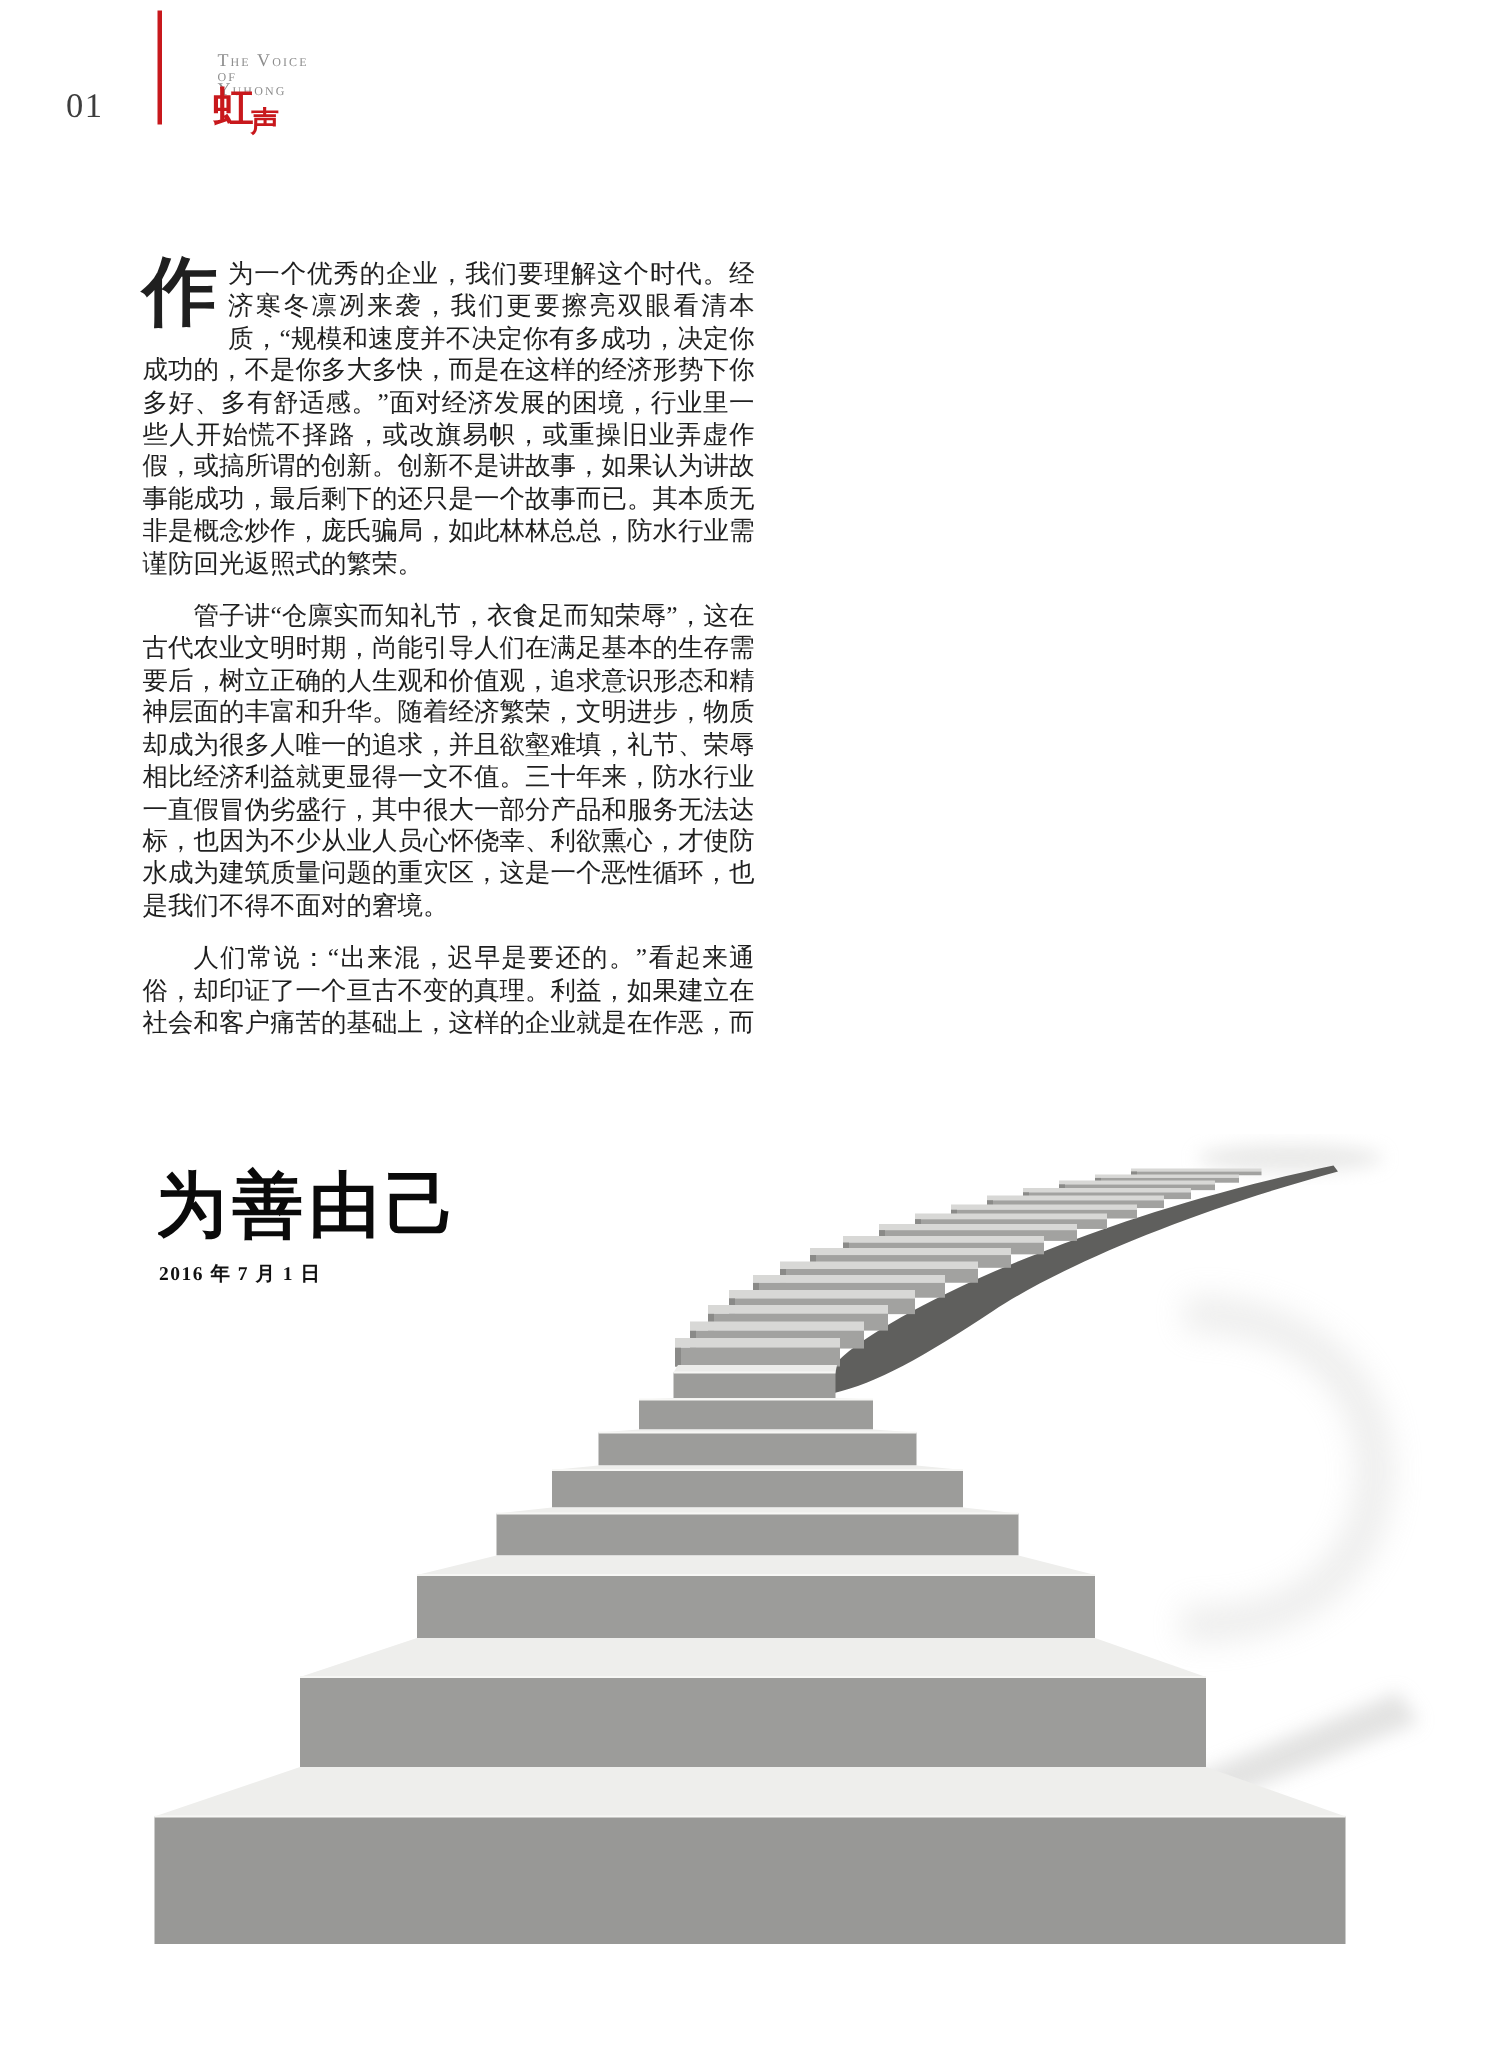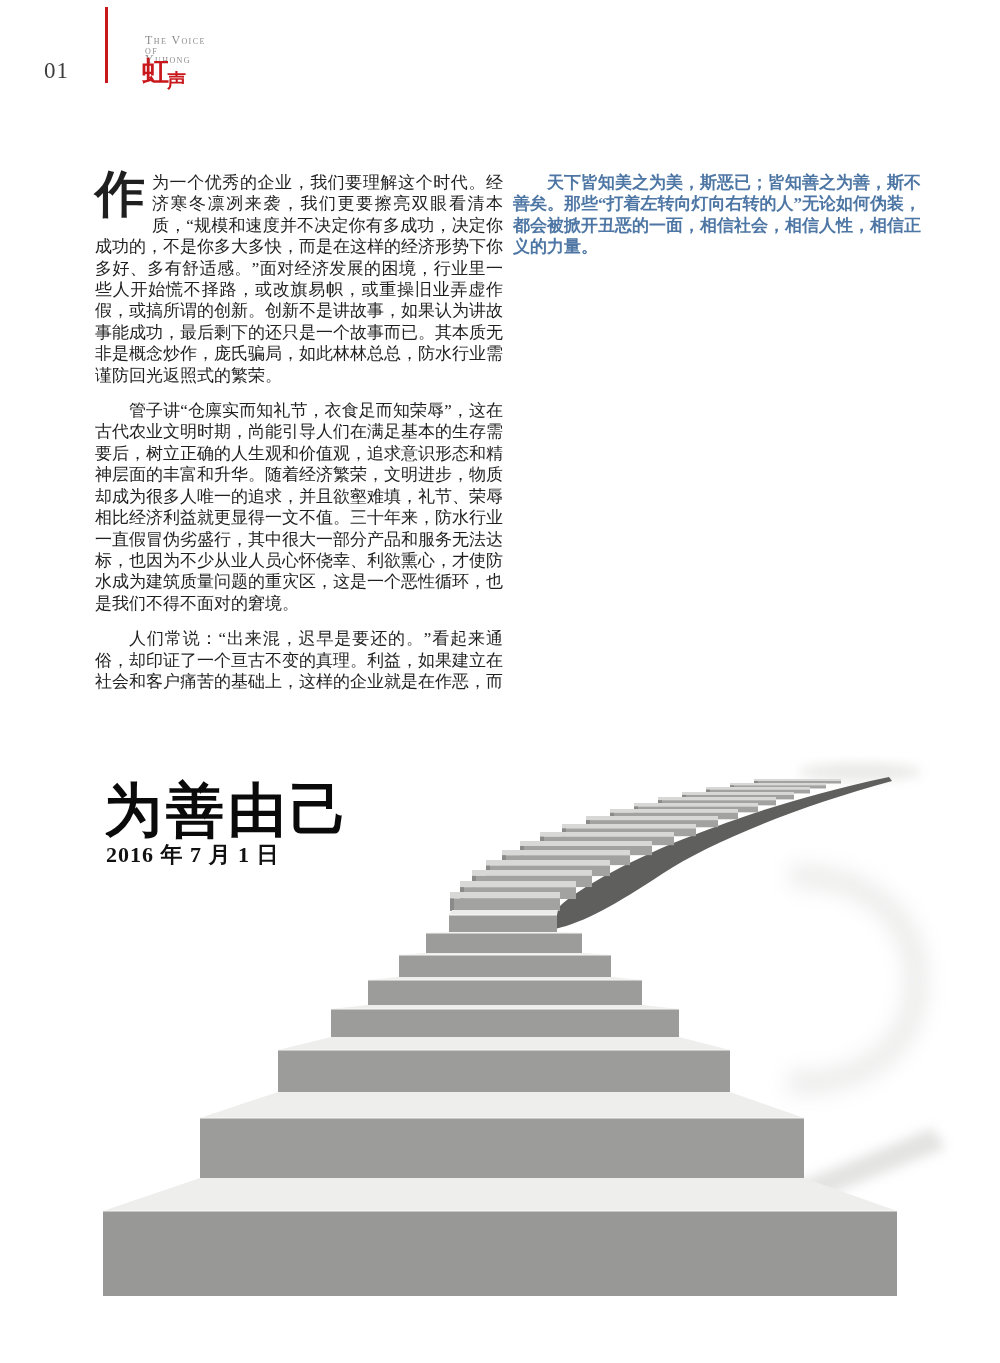--- a/index.html
+++ b/index.html
@@ -17,23 +17,23 @@
   .logo .c1{font-size:27px;display:inline-block;}
   .logo .c2{font-size:19px;display:inline-block;transform:translate(-2px,7px);}
   
   .columns{position:absolute;left:95px;top:172px;width:826px;display:flex;gap:10px;}
   .col{width:408px;color:#1f1f1f;}
   .col p{font-size:17px;line-height:21.4px;margin:0 0 14px 0;text-align:justify;text-indent:2em;}
   .col p.no-indent{text-indent:0;}
   .dropcap{float:left;font-size:50px;line-height:41px;font-weight:700;margin:2px 7px 0 0;}
   .highlight{color:var(--highlight-blue);font-weight:700;font-size:23px;line-height:28.6px;margin-top:12px;}
   
-  .feature-title{position:absolute;left:104px;top:772px;font-size:58px;font-weight:700;
+  .feature-title{position:absolute;left:104px;top:772px;font-size:47px;font-weight:700;
                  letter-spacing:4px;color:#0a0a0a;}
-  .feature-date{position:absolute;left:106px;top:840px;font-size:22px;font-weight:700;
+  .feature-date{position:absolute;left:106px;top:840px;font-size:13px;font-weight:700;
                 letter-spacing:1px;color:#111;}
   
   .stairs{position:absolute;left:100px;top:756px;width:880px;height:607px;}
 </style>
 </head>
 <body>
 
 <div class="page" style="--accent-red: #c8181c; --highlight-blue: #4d76a4;">
 
   <div class="page-number">01</div>
@@ -47,21 +47,20 @@
     <span class="c1">虹</span><span class="c2">声</span>
   </div>
 
   <div class="columns">
     <div class="col">
       <p class="no-indent"><span class="dropcap">作</span><span>为一个优秀的企业，我们要理解这个时代。经济寒冬凛冽来袭，我们更要擦亮双眼看清本质，“规模和速度并不决定你有多成功，决定你成功的，不是你多大多快，而是在这样的经济形势下你多好、多有舒适感。”面对经济发展的困境，行业里一些人开始慌不择路，或改旗易帜，或重操旧业弄虚作假，或搞所谓的创新。创新不是讲故事，如果认为讲故事能成功，最后剩下的还只是一个故事而已。其本质无非是概念炒作，庞氏骗局，如此林林总总，防水行业需谨防回光返照式的繁荣。</span></p>
       <p>管子讲“仓廪实而知礼节，衣食足而知荣辱”，这在古代农业文明时期，尚能引导人们在满足基本的生存需要后，树立正确的人生观和价值观，追求意识形态和精神层面的丰富和升华。随着经济繁荣，文明进步，物质却成为很多人唯一的追求，并且欲壑难填，礼节、荣辱相比经济利益就更显得一文不值。三十年来，防水行业一直假冒伪劣盛行，其中很大一部分产品和服务无法达标，也因为不少从业人员心怀侥幸、利欲熏心，才使防水成为建筑质量问题的重灾区，这是一个恶性循环，也是我们不得不面对的窘境。</p>
       <p>人们常说：“出来混，迟早是要还的。”看起来通俗，却印证了一个亘古不变的真理。利益，如果建立在社会和客户痛苦的基础上，这样的企业就是在作恶，而</p>
     </div>
     <div class="col">
-      <p class="highlight">天下皆知美之为美，斯恶已；皆知善之为善，斯不善矣。那些“打着左转向灯向右转的人”无论如何伪装，都会被掀开丑恶的一面，相信社会，相信人性，相信正义的力量。</p>
     </div>
   </div>
 
   <div class="feature-title">为善由己</div>
   <div class="feature-date">2016 年 7 月 1 日</div>
 
   <svg class="stairs" id="stairs" viewBox="0 0 880 607" xmlns="http://www.w3.org/2000/svg">
     <defs>
       <filter id="b6" x="-50%" y="-50%" width="200%" height="200%">
           <feGaussianBlur stdDeviation="6"></feGaussianBlur>

